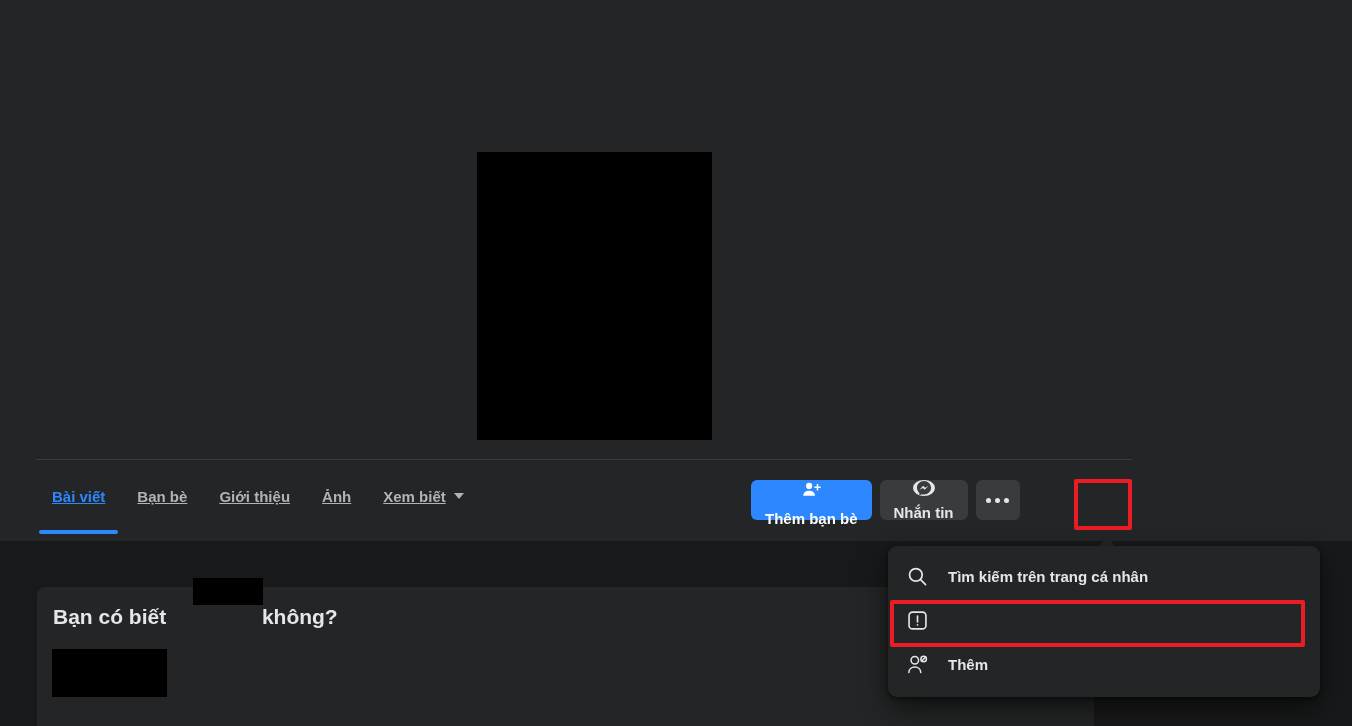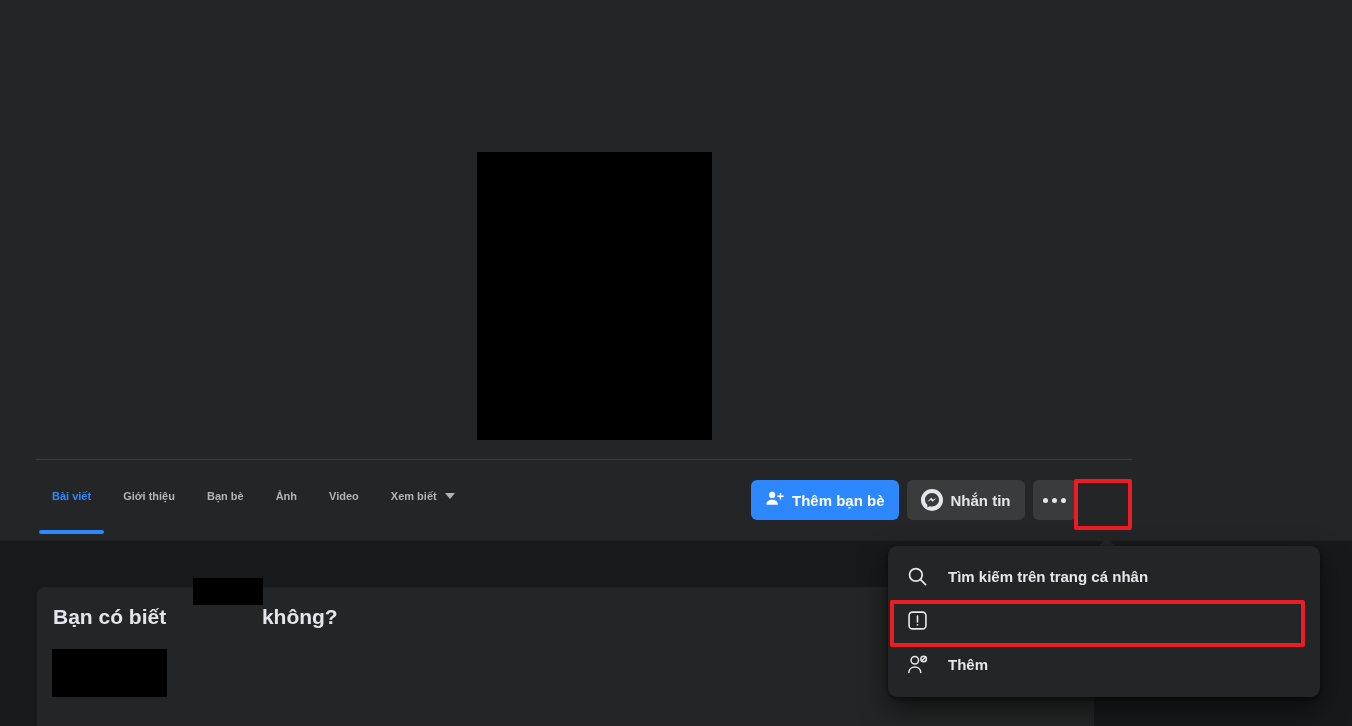--- a/index.html
+++ b/index.html
@@ -57,26 +57,27 @@
     align-items: flex-start;
     height: 74px;
   }
   .nav-tab {
     position: relative;
     height: 60px;
     display: flex;
     align-items: center;
     justify-content: flex-end;
     padding: 0 16px;
-    font-size: 11px;
+    font-size: 15px;
     font-weight: bold;
     color: #b0b3b8;
     border-radius: 6px;
     cursor: pointer;
     white-space: nowrap;
+    text-decoration: underline;
   }
   .nav-tab.active { color: #2d88ff; }
   .nav-tab.active::after {
     content: "";
     position: absolute;
     left: 3px; right: 3px;
     bottom: -8px;
     height: 4px;
     border-radius: 2px;
     background: #2d88ff;
@@ -105,20 +106,21 @@
     gap: 8px;
     height: 40px;
     padding: 0 14px;
     border-radius: 6px;
     font-size: 15px;
     font-weight: bold;
     border: none;
     cursor: pointer;
     white-space: nowrap;
     font-family: "Liberation Sans", "DejaVu Sans", sans-serif;
+    flex-direction: column;
   }
   .btn-primary { background: #2d88ff; color: #ffffff; }
   .btn-secondary { background: #3a3b3c; color: #e4e6eb; gap: 8px; }
   .btn-icon-only {
     width: 44px;
     padding: 0;
     justify-content: center;
     background: #3a3b3c;
     color: #e4e6eb;
   }
@@ -244,30 +246,27 @@
     <div class="redact" id="cover-redaction"></div>
     <div class="nav-divider"></div>
   </div>
 
   <div class="nav-row">
     <div class="nav-tabs">
       <div class="nav-tab active">
         <span>Bài viết</span>
       </div>
       <div class="nav-tab">
+        <span>Bạn bè</span>
+      </div>
+      <div class="nav-tab">
         <span>Giới thiệu</span>
-      </div>
-      <div class="nav-tab">
-        <span>Bạn bè</span>
       </div>
       <div class="nav-tab">
         <span>Ảnh</span>
-      </div>
-      <div class="nav-tab">
-        <span>Video</span>
       </div>
       <div class="nav-tab">
         <span>Xem biết</span>
         <span class="caret"></span>
       </div>
     </div>
 
     <div class="nav-actions">
       <button class="btn btn-primary">
         <span>

